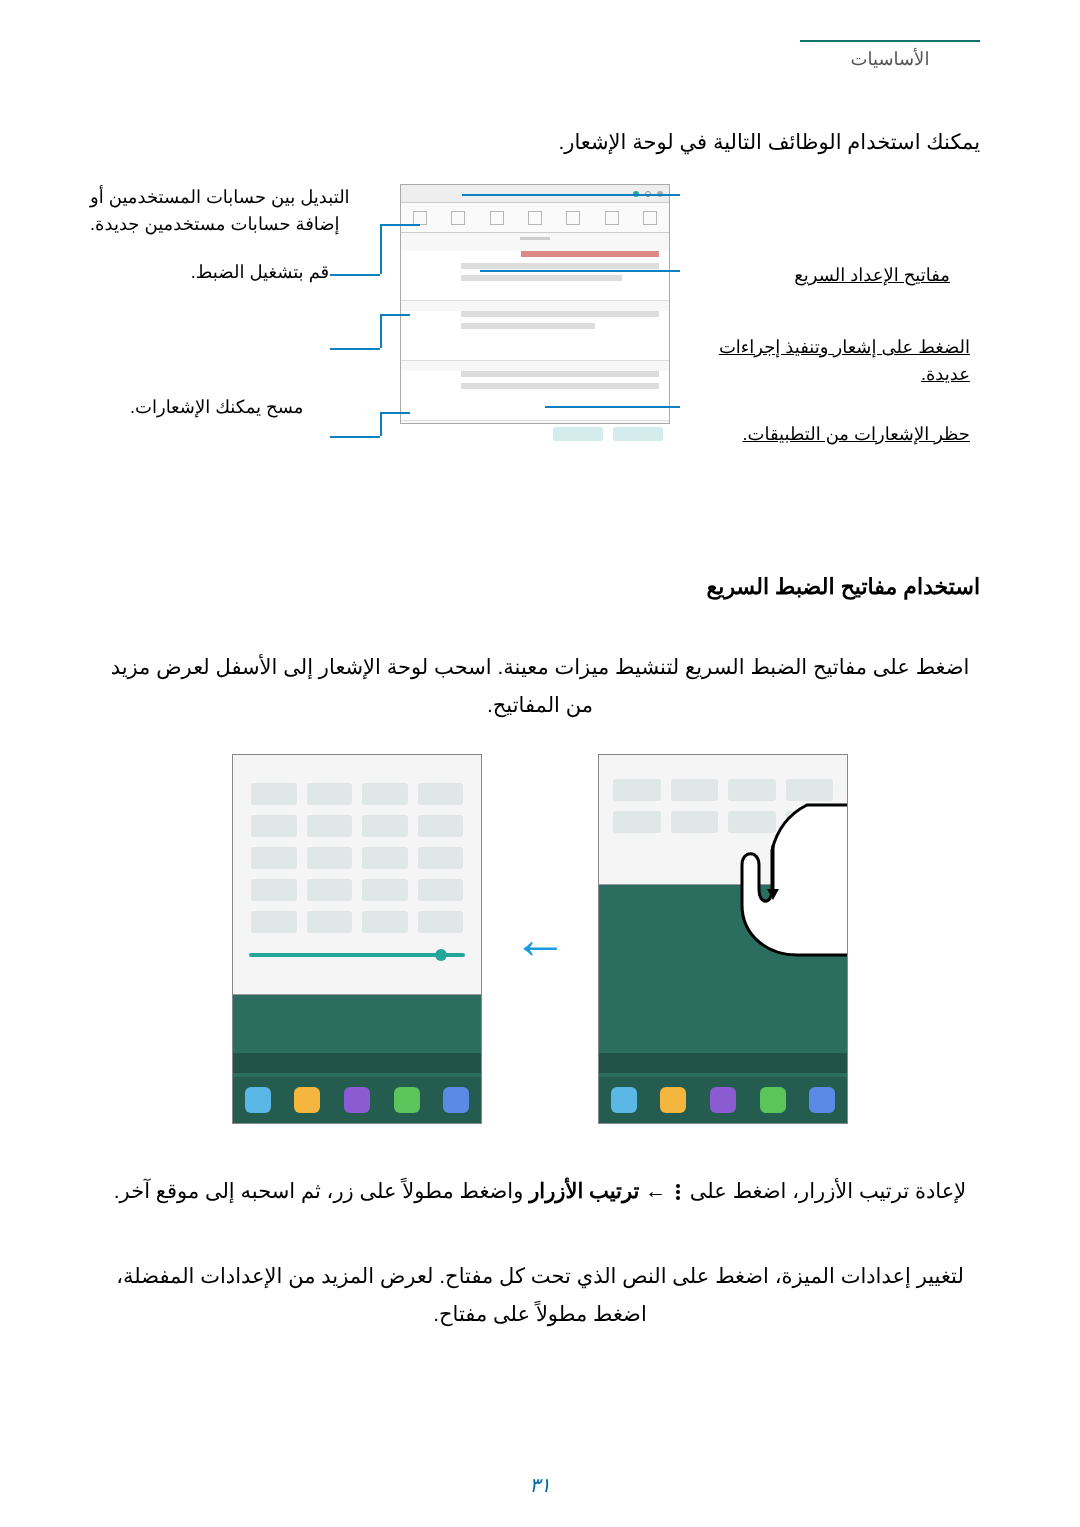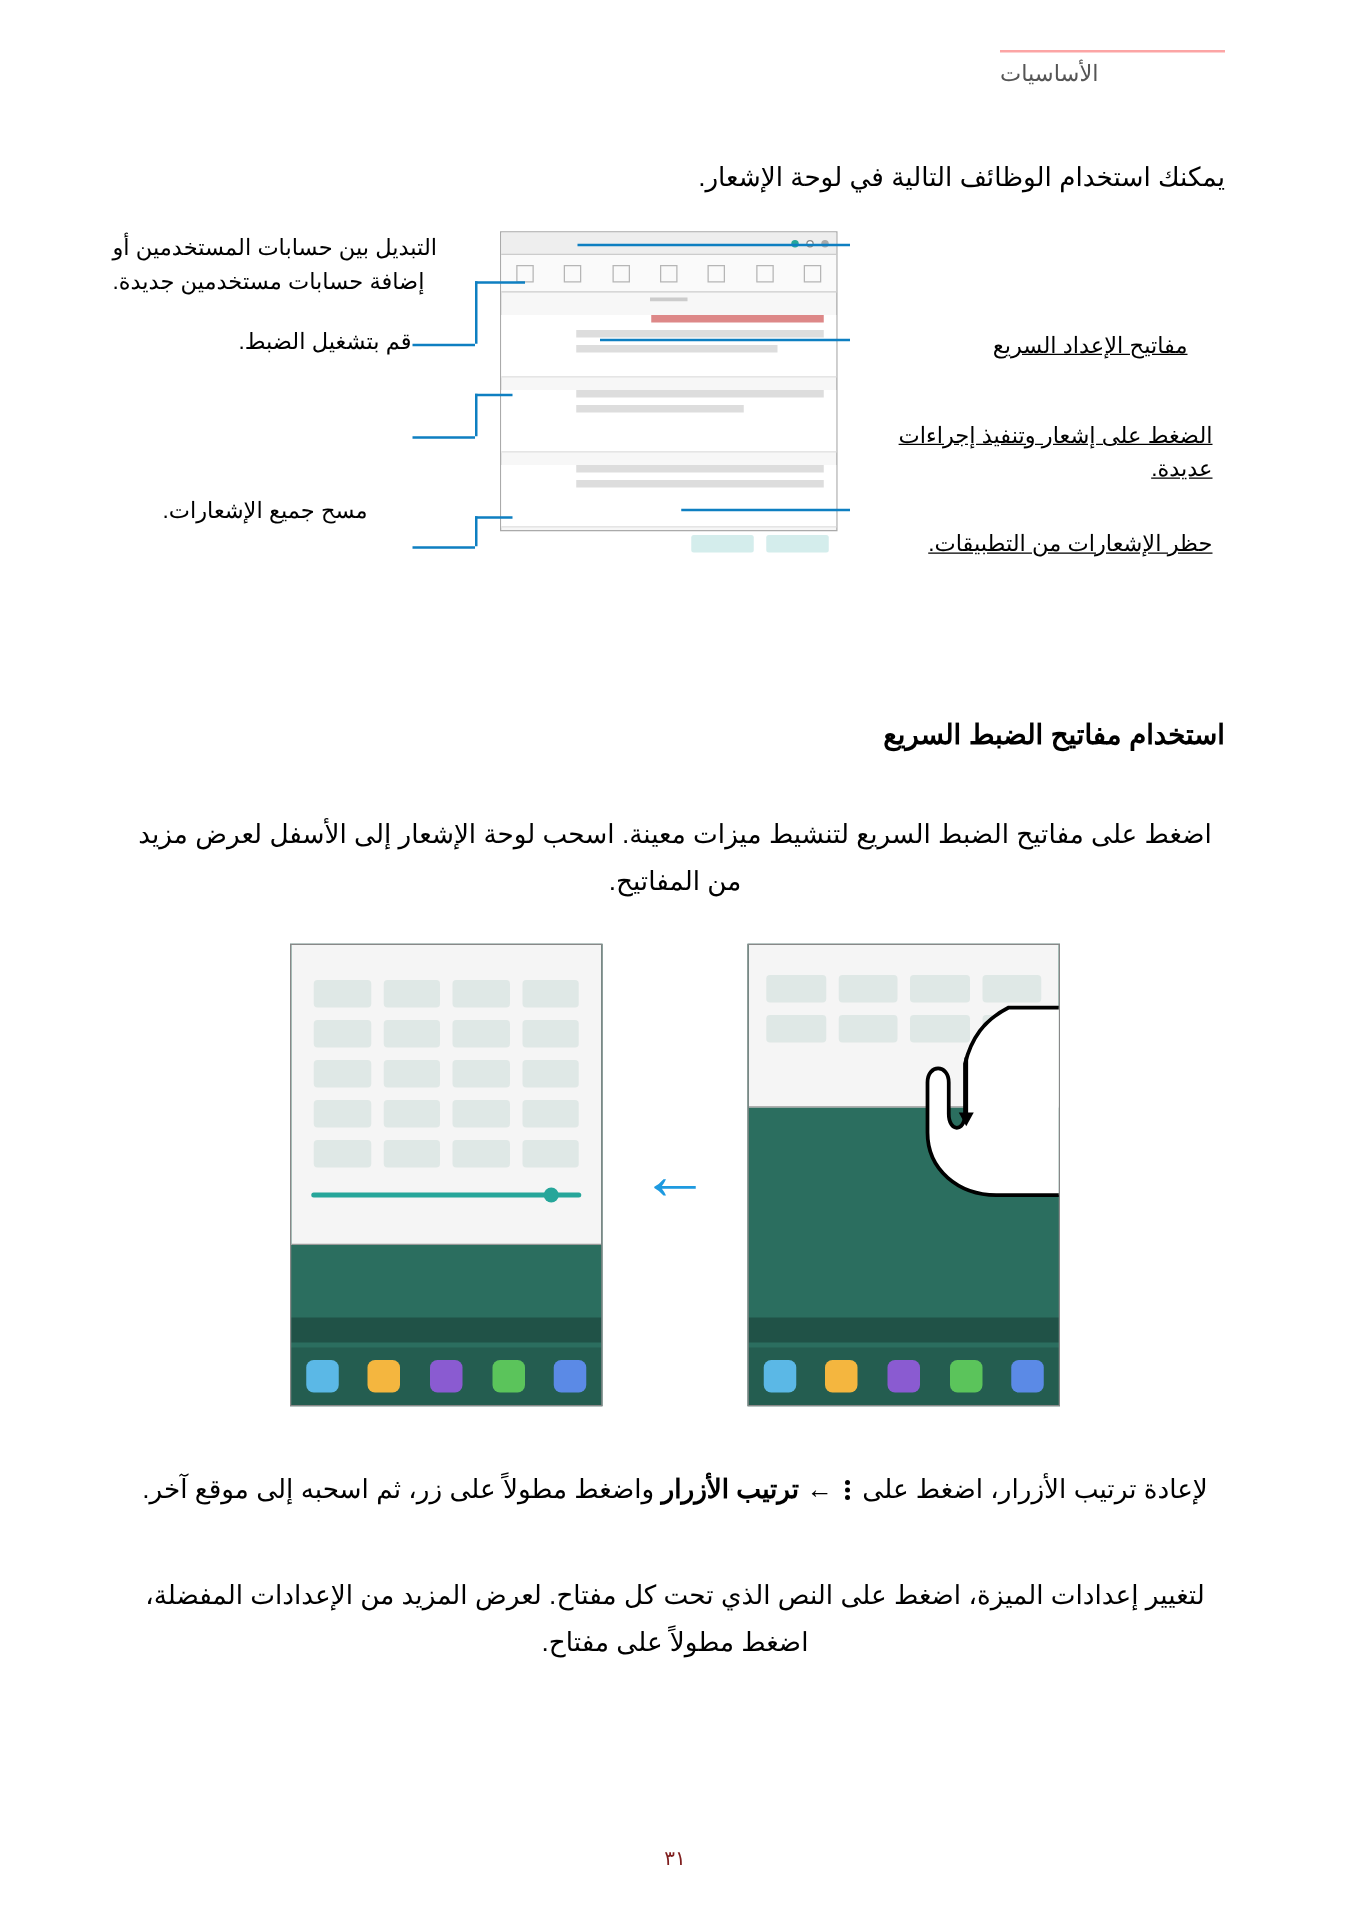--- a/index.html
+++ b/index.html
@@ -10,24 +10,24 @@
     height: 1527px;
     position: relative;
     direction: rtl;
     color: #000;
   }
   .page {
     padding: 40px 100px 40px 100px;
     position: relative;
   }
   .header {
-    text-align: left;
+    text-align: center;
     font-size: 18px;
     color: #555;
-    border-top: 2px solid #fca5a5;
+    border-top: 2px solid #0f766e;
     padding-top: 6px;
     margin-bottom: 60px;
     width: 180px;
     margin-right: 0;
     margin-left: auto;
     font-family: Liberation Serif, serif;
   }
   .intro {
     font-size: 21px;
     margin-bottom: 30px;
@@ -183,22 +183,23 @@
   .arrow {
     color: #1e9ae0;
     font-size: 56px;
     font-weight: 700;
   }
   .page-num {
     position: absolute;
     bottom: 30px;
     left: 50%;
     transform: translateX(-50%);
-    font-size: 16px;
-    color: #7f1d1d;
+    font-size: 20px;
+    color: #0369a1;
+    font-style: italic;
   }
   .more-icon {
     display: inline-flex;
     flex-direction: column;
     gap: 2px;
     vertical-align: middle;
     margin: 0 4px;
   }
   .more-icon span {
     width: 4px; height: 4px; background:#000; border-radius:50%;
@@ -257,21 +258,21 @@
       <span>التبديل بين حسابات المستخدمين أو إضافة حسابات مستخدمين جديدة.</span>
     </div>
     <div class="cl-line" style="top:10px;right:300px;width:218px;"></div>
 
     <div class="callout left" style="top:75px;width:260px;text-align:center;">
       <span>قم بتشغيل الضبط.</span>
     </div>
     <div class="cl-line" style="top:86px;right:300px;width:200px;"></div>
 
     <div class="callout left" style="top:210px;width:260px;">
-      <span>مسح جميع الإشعارات.</span>
+      <span>مسح يمكنك الإشعارات.</span>
     </div>
     <div class="cl-line" style="top:222px;right:300px;width:135px;"></div>
 
     <div class="callout right" style="top:78px;width:260px;">
       <span>مفاتيح الإعداد السريع</span>
     </div>
     <div class="cl-line" style="top:40px;left:280px;width:40px;"></div>
     <div class="cl-vert" style="top:40px;left:280px;height:50px;"></div>
     <div class="cl-line" style="top:90px;left:230px;width:50px;"></div>
 

